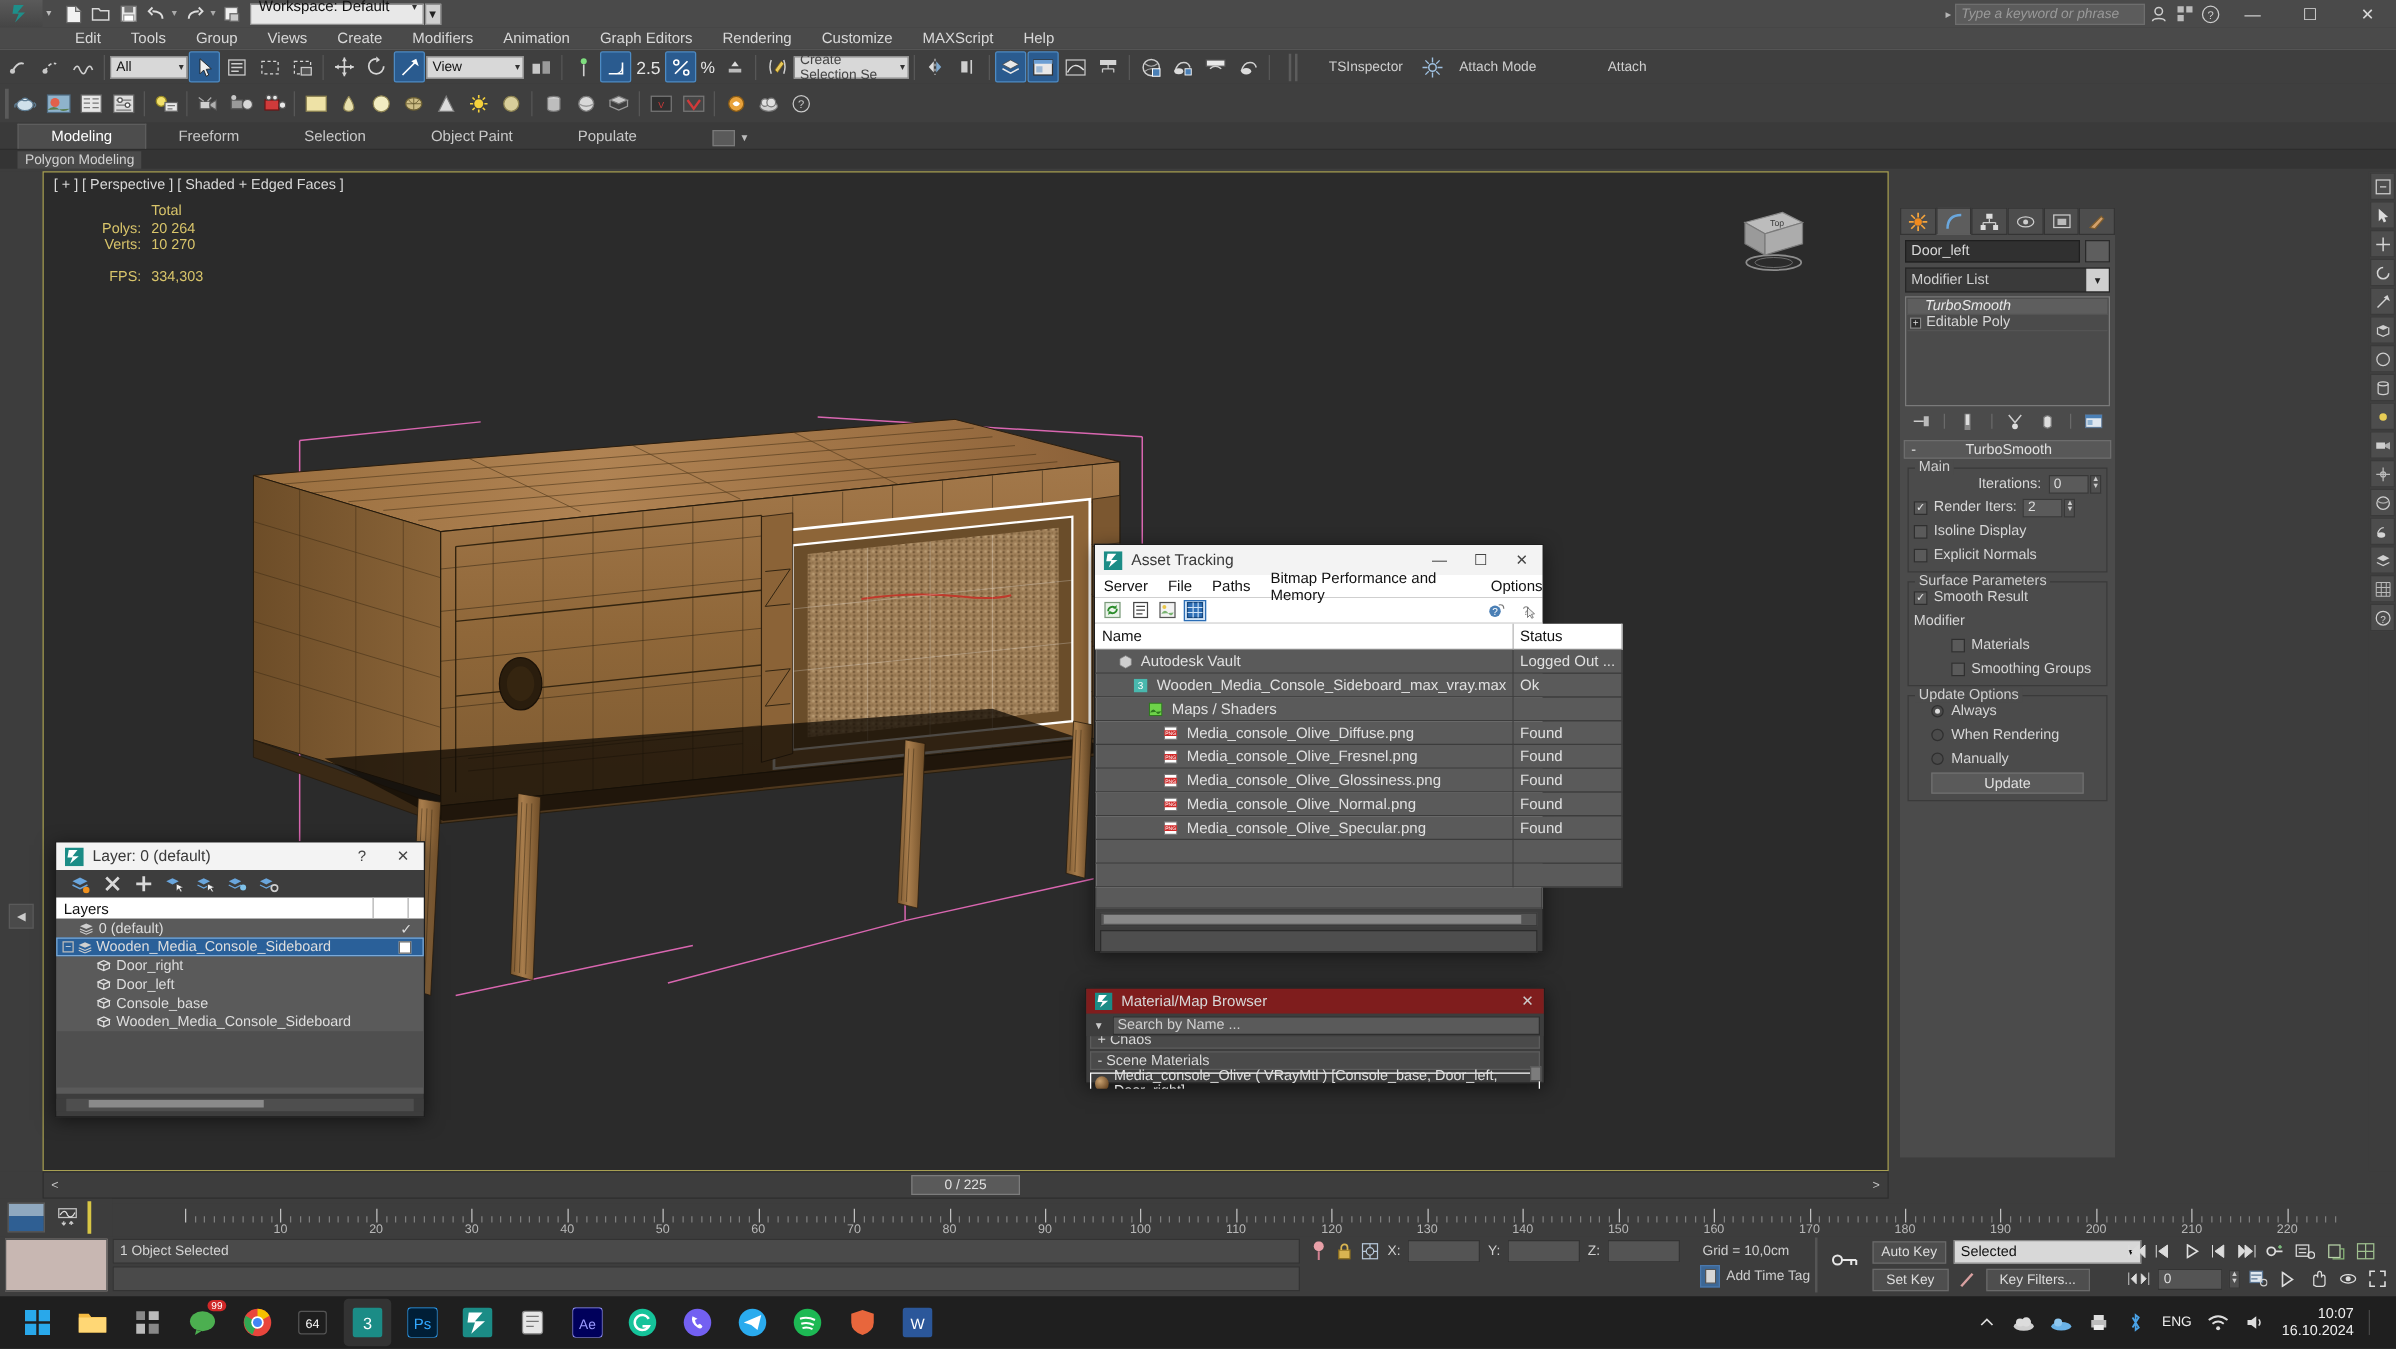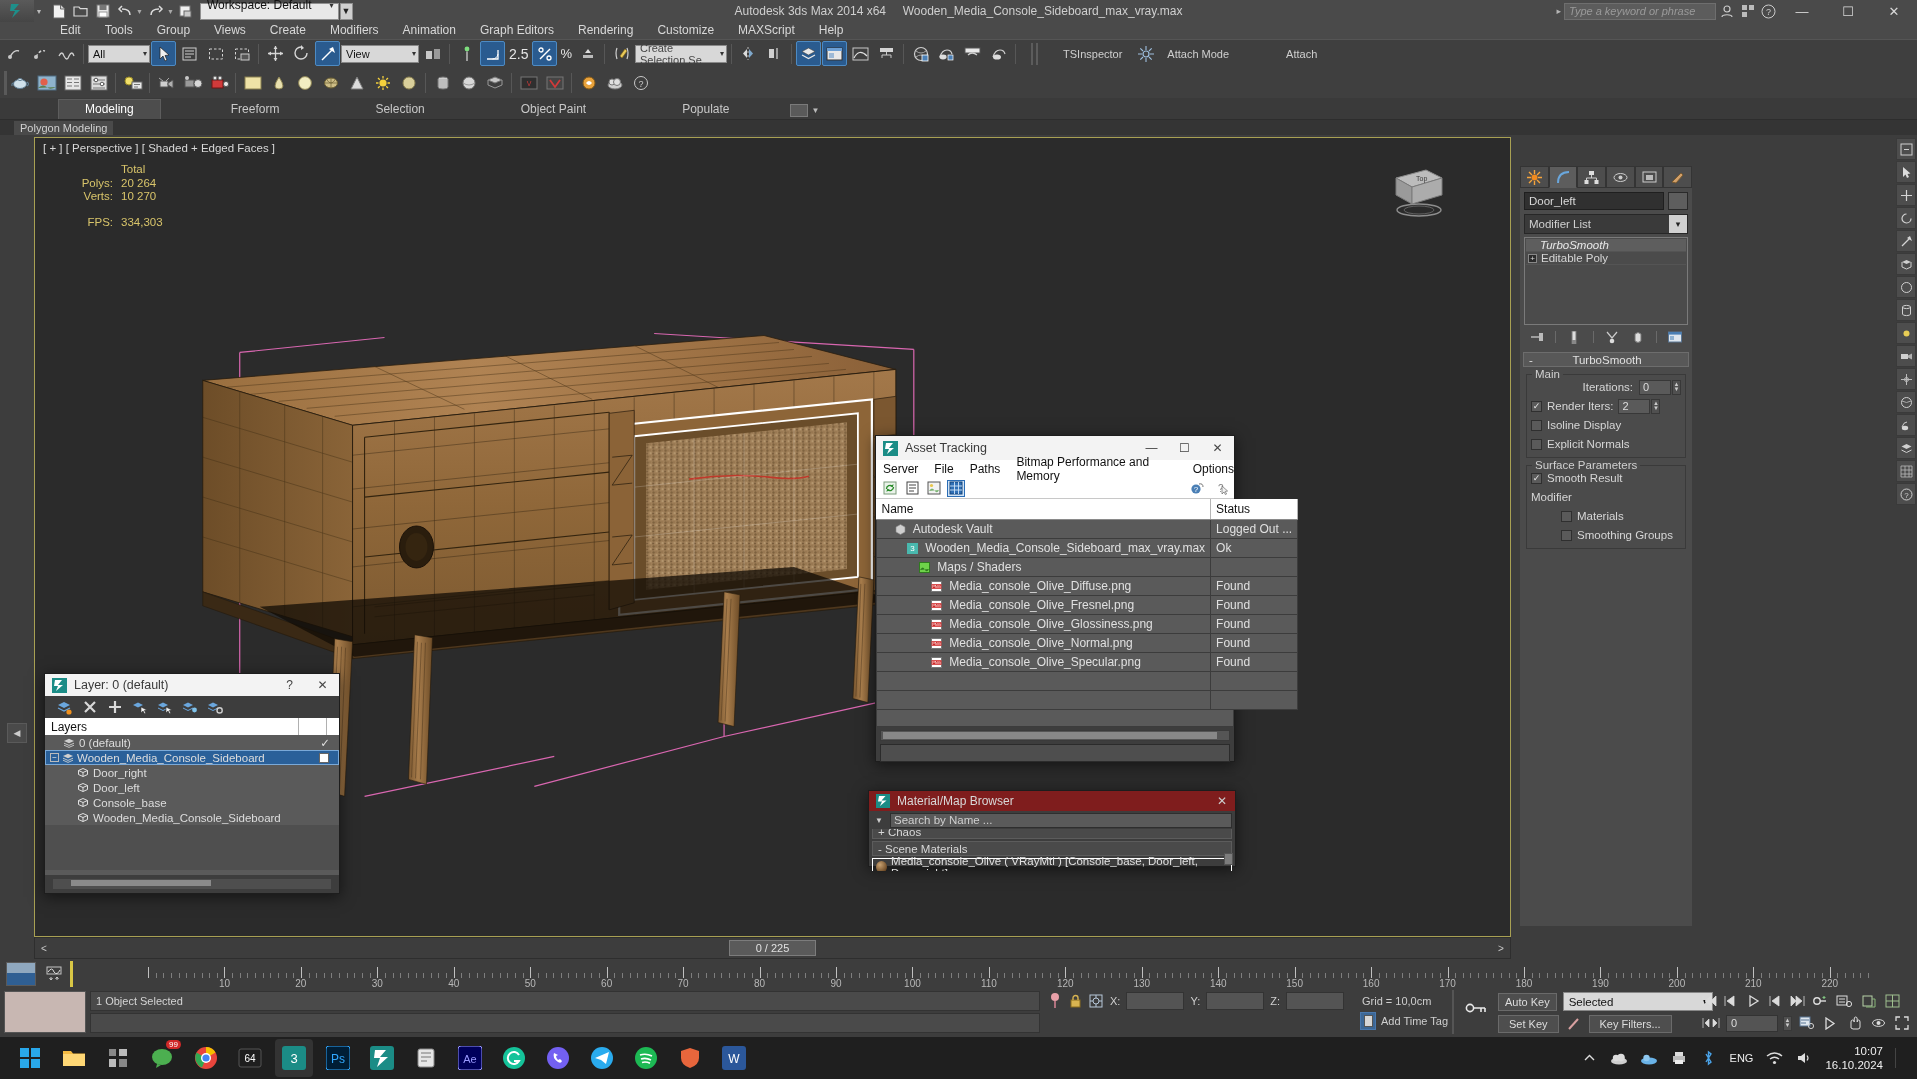--- a/index.html
+++ b/index.html
@@ -45,21 +45,21 @@
   .tool{width:25px;height:25px;display:flex;align-items:center;justify-content:center;
     border:1px solid transparent;border-radius:2px;}
   .tool.on{background:#2a5b8f;border-color:#4d8bc4;}
   .tsep{width:1px;height:20px;background:#575757;margin:0 3px;}
   .tsel{height:18px;background:#d8d8d8;color:#111;border:1px solid #888;font-size:11px;
     display:flex;align-items:center;padding:0 2px 0 4px;}
   .tsel .cv{margin-left:auto;font-size:8px;color:#333;padding-left:6px;}
   
   #ribbon{position:absolute;left:0;top:98px;width:1917px;height:22px;background:#3a3a3a;
     display:flex;align-items:flex-end;padding-left:14px;border-bottom:1px solid #2d2d2d;}
-  #ribbon .rt{padding:2px 26px 3px 26px;font-size:12px;color:#c8c8c8;margin-left:44px;}
+  #ribbon .rt{padding:2px 26px 3px 26px;font-size:12px;color:#c8c8c8;}
   #ribbon .rt.active{background:#4d4d4d;color:#fff;border:1px solid #5d5d5d;border-bottom:none;}
   #ribbon-sub{position:absolute;left:0;top:120px;width:1917px;height:15px;background:#343434;
     display:flex;align-items:center;padding-left:14px;}
   #ribbon-sub .rs{font-size:11px;color:#d0d0d0;background:#4a4a4a;padding:1px 6px;}
   
   #viewport{position:absolute;left:34px;top:137px;width:1477px;height:800px;
     background:#2b2b2b;border:1px solid #a8a053;overflow:hidden;}
   #vp-label{position:absolute;left:8px;top:4px;font-size:11.5px;color:#d8d8d8;}
   #stats{position:absolute;left:38px;top:25px;font-size:11.5px;color:#d8c46a;line-height:13.5px;}
   #stats table{border-collapse:collapse;}
@@ -243,25 +243,20 @@
           <rect x="1" y="2" width="10" height="10" fill="#efefef" stroke="#777"></rect>
           <rect x="5" y="7" width="7" height="6" fill="#c9c9c9" stroke="#666"></rect>
         </svg>
       </div>
   </div>
   <div class="ws-box">
     <span>Workspace: Default</span>
     <span class="arrow">▾</span>
   </div>
   <div class="ws-extra">▼</div>
-  <div id="title-text">
-    <span>Autodesk 3ds Max  2014 x64</span>
-    &nbsp;&nbsp;&nbsp;
-    <span>Wooden_Media_Console_Sideboard_max_vray.max</span>
-  </div>
   <div class="title-right">
     <div style="color:#b5b5b5;font-size:9px;padding:0 3px;">▸</div>
     <div class="searchbox" title="Type a keyword or phrase">
       <span>Type a keyword or phrase</span>
     </div>
     <div class="icobtn">
       <svg width="14" height="14" viewBox="0 0 14 14">
           <circle cx="7" cy="5" r="3" fill="none" stroke="#ccc" stroke-width="1.2"></circle>
           <path d="M2 13c0-3 10-3 10 0" fill="none" stroke="#ccc" stroke-width="1.2"></path>
         </svg>
@@ -1017,20 +1012,38 @@
       <div class="row" style="padding-left:30px;">
         <div class="cb"></div>
         <span>Materials</span>
       </div>
       <div class="row" style="padding-left:30px;margin-bottom:0;">
         <div class="cb"></div>
         <span>Smoothing Groups</span>
       </div>
     </div>
 
+    <div class="group">
+      <span class="gl">Update Options</span>
+      <div class="row" style="padding-left:14px;">
+        <div class="rb">
+            <span class="dot"></span>
+          </div>
+        <span>Always</span>
+      </div>
+      <div class="row" style="padding-left:14px;">
+        <div class="rb"></div>
+        <span>When Rendering</span>
+      </div>
+      <div class="row" style="padding-left:14px;margin-bottom:1px;">
+        <div class="rb"></div>
+        <span>Manually</span>
+      </div>
+      <div class="btnwide">Update</div>
+    </div>
   </div>
 </div>
 
 <div id="rail">
   <div class="ri">
     <svg width="13" height="13" viewBox="0 0 13 13">
         <rect x="1" y="1" width="11" height="11" fill="none" stroke="#cfcfcf"></rect>
         <path d="M4 6.5 H9" stroke="#cfcfcf"></path>
       </svg>
     </div>

